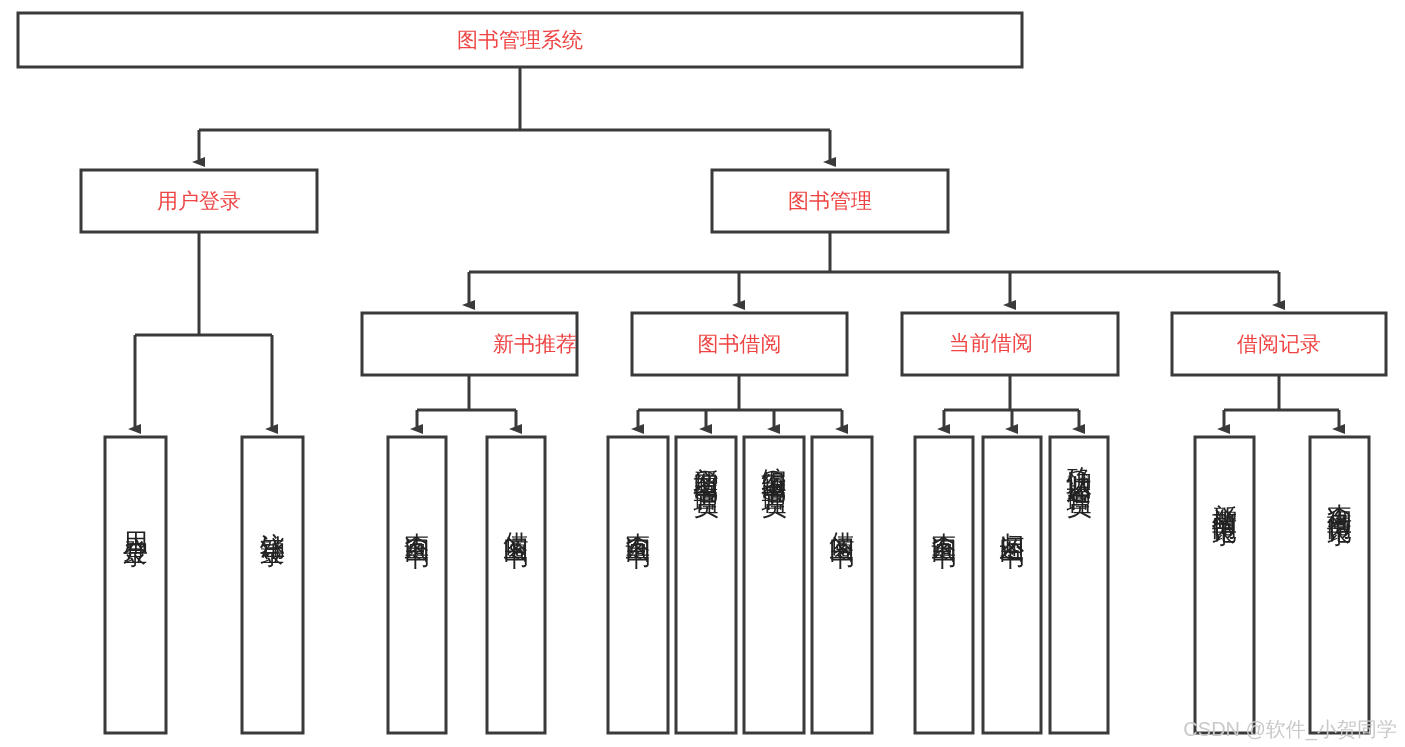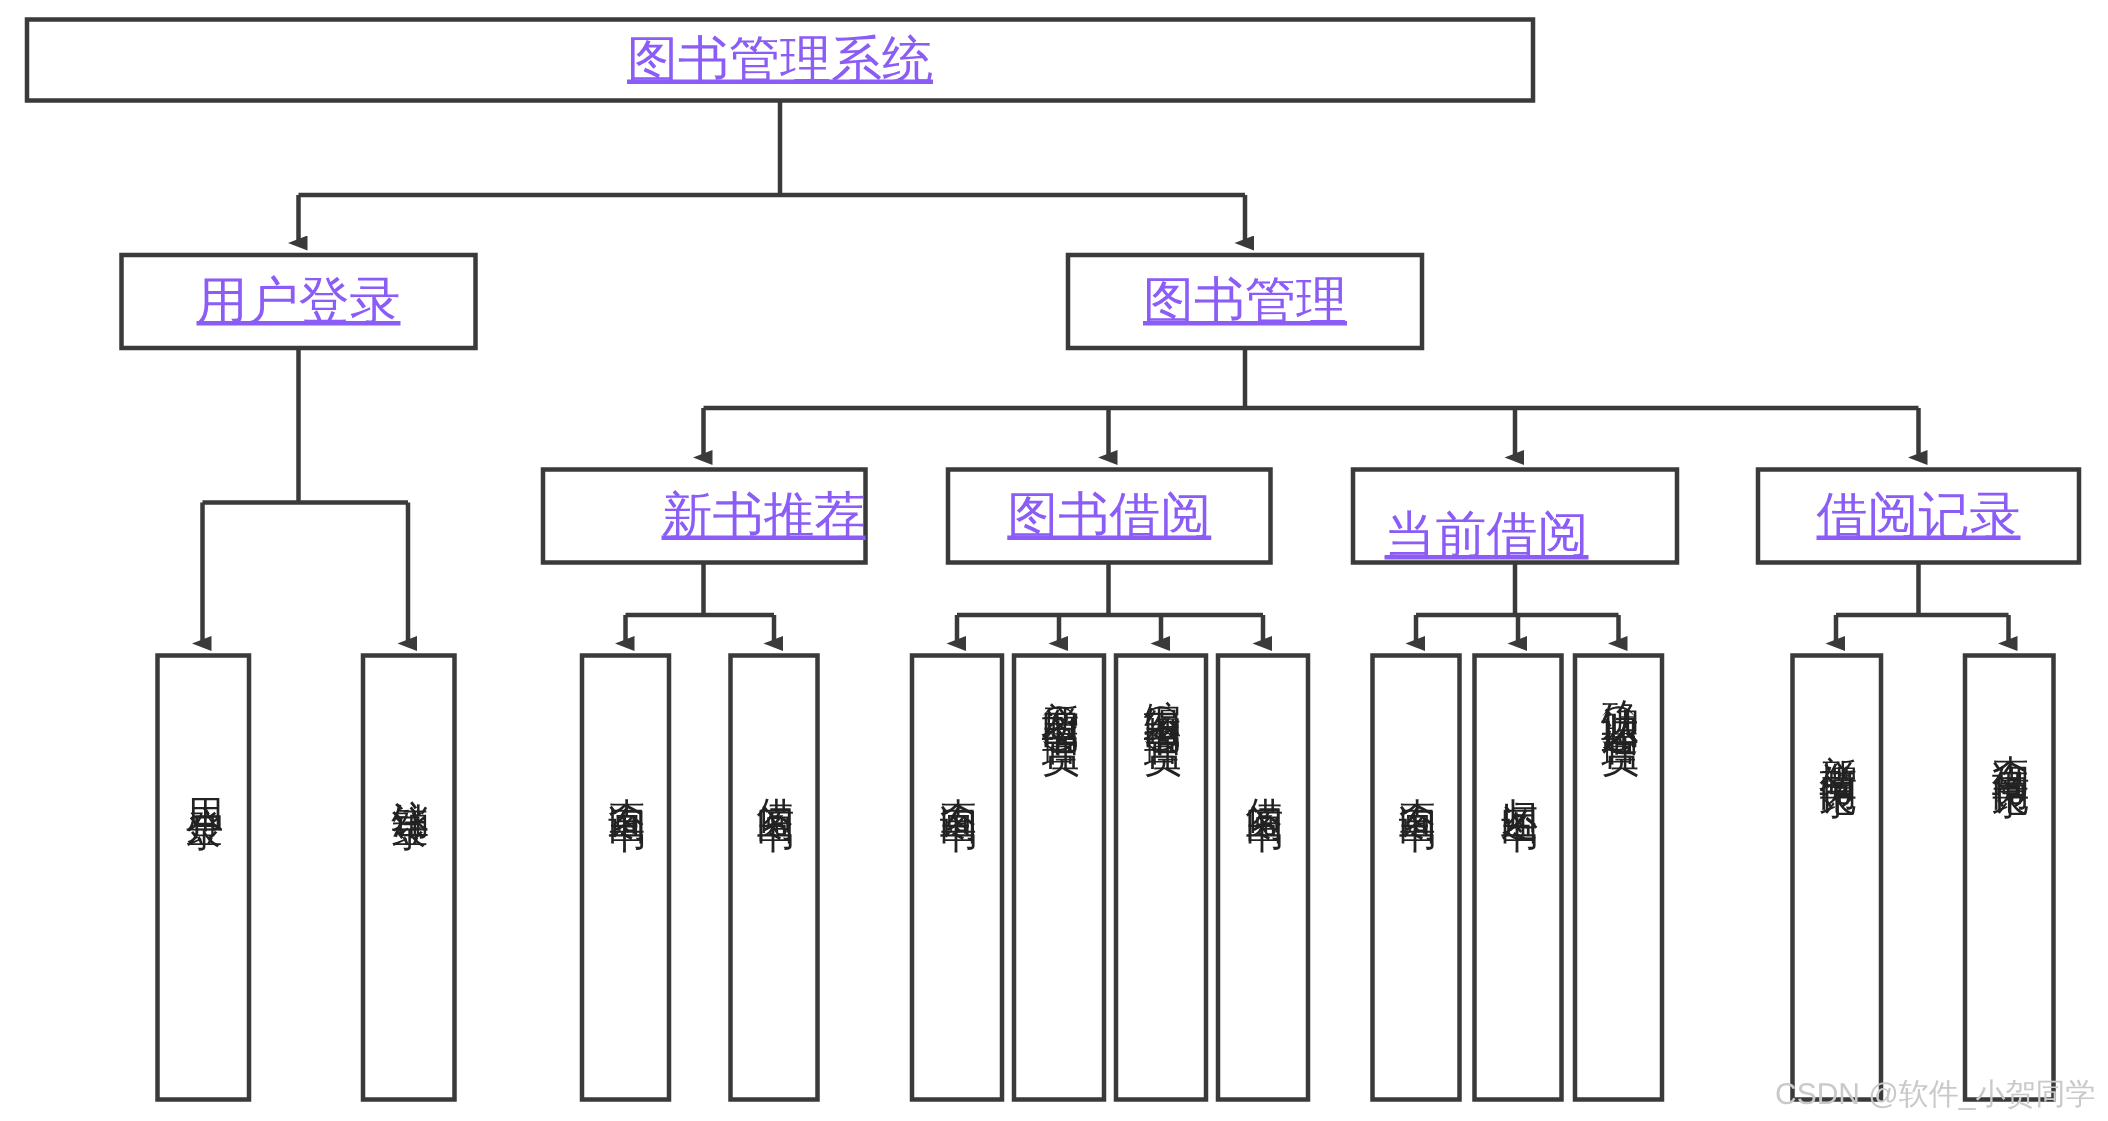--- a/index.html
+++ b/index.html
@@ -43,24 +43,23 @@
   }
   .hlabel-wrap {
     position: absolute;
     display: flex;
     align-items: center;
     justify-content: center;
     pointer-events: none;
   }
   .hlabel-text {
     font-family: "Liberation Sans", "DejaVu Sans", sans-serif;
-    font-size: 34px;
-    color: #8b5cf6;
+    font-size: 21px;
+    color: #ef4444;
     white-space: nowrap;
-    text-decoration: underline;
   }
   .connector {
     stroke: #3a3a3a;
     stroke-width: 3;
     fill: none;
   }
   .arrow-head {
     fill: #3a3a3a;
   }
   #watermark {
@@ -163,21 +162,21 @@
 <div class="hlabel-wrap" style="left:712px; top:170px; width:236px; height:62px;">
   <span class="hlabel-text">图书管理</span>
 </div>
 
 <div class="hlabel-wrap" style="left:362px; top:313px; width:215px; height:62px;justify-content:flex-end;">
   <span class="hlabel-text">新书推荐</span>
 </div>
 <div class="hlabel-wrap" style="left:632px; top:313px; width:215px; height:62px;border-radius:21px;">
   <span class="hlabel-text">图书借阅</span>
 </div>
-<div class="hlabel-wrap" style="left:902px; top:326px; width:178px; height:62px;">
+<div class="hlabel-wrap" style="left:902px; top:312px; width:178px; height:62px;">
   <span class="hlabel-text">当前借阅</span>
 </div>
 <div class="hlabel-wrap" style="left:1172px; top:313px; width:214px; height:62px;">
   <span class="hlabel-text">借阅记录</span>
 </div>
 
 <div class="vlabel-wrap" style="left:105px; top:512px; width:61px; height:220px;">
   <span class="vlabel-text">用户登录</span>
 </div>
 <div class="vlabel-wrap" style="left:242px; top:512px; width:61px; height:220px;">

